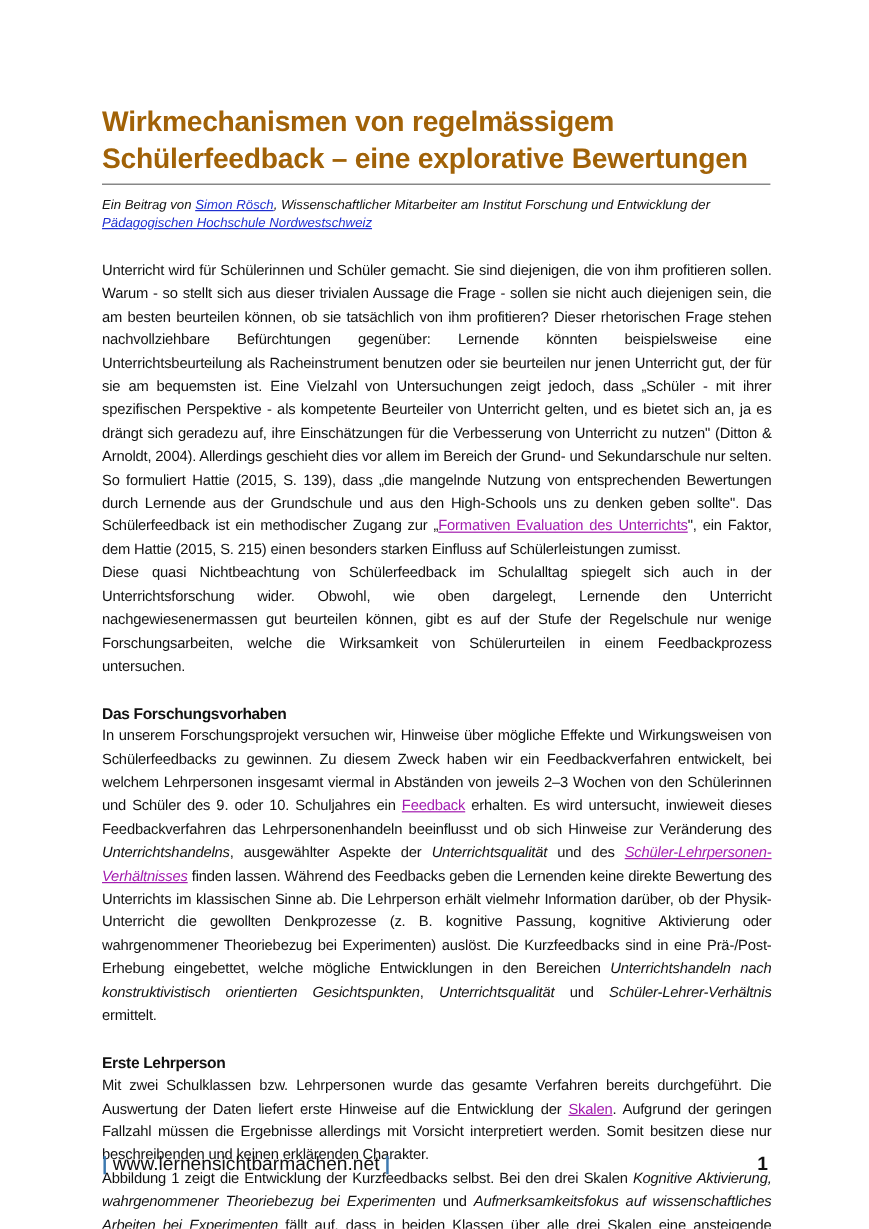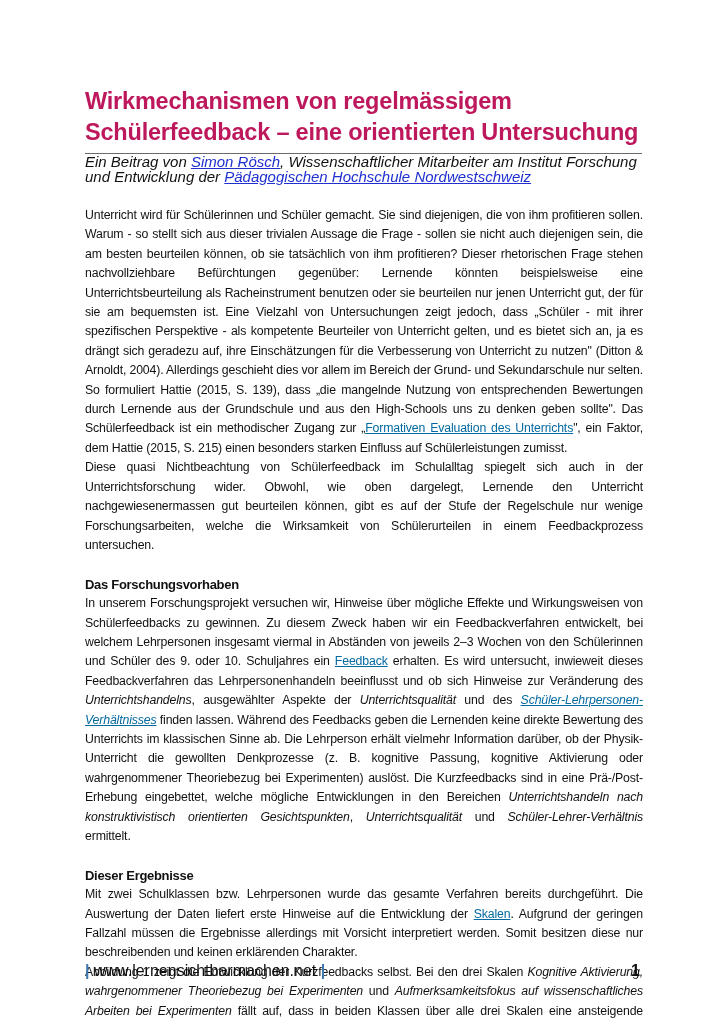--- a/index.html
+++ b/index.html
@@ -1,64 +1,64 @@
 <!DOCTYPE html>
 <html><head>
 <meta charset="utf-8">
 <style>
   html, body { margin: 0; padding: 0; background: #ffffff; }
   body { width: 724px; height: 1024px; position: relative; overflow: hidden; }
   .page { position: absolute; left: 85px; top: 86px; width: 558px; }
   .title {
     font-family: "Liberation Sans", sans-serif; font-weight: bold;
-    color: #be185d; font-size: 23.5px; line-height: 31px; margin: 0;
+    color: #a16207; font-size: 23.5px; line-height: 31px; margin: 0;
     letter-spacing: -0.2px;
   }
   .title-rule { height: 0; border-top: 1.3px solid #6a6a6a; margin-top: 5px; width: 557px; }
   .byline {
     font-family: "Liberation Sans", sans-serif; font-style: italic;
-    font-size: 15px; line-height: 15px; color: #111; 
+    font-size: 11px; line-height: 15px; color: #111; margin-top: 10px;
   }
   .byline a { color: #1f2fd0; text-decoration: underline; }
   .body {
     font-family: "Liberation Sans", sans-serif; font-size: 12.3px; line-height: 19.4px;
     color: #111; text-align: justify; letter-spacing: -0.15px;
   }
   .body p { margin: 0; }
   .para1 { margin-top: 22px !important; }
   .heading { font-weight: bold; font-size: 13px; margin-top: 19.4px !important; letter-spacing: -0.3px; }
-  a.lnk { color: #0369a1; text-decoration: underline; }
+  a.lnk { color: #a21caf; text-decoration: underline; }
   i { }
   .footer {
     position: absolute; left: 85px; top: 962px; width: 555px;
     font-family: "Liberation Sans", sans-serif; font-size: 16px; color: #111;
   }
   .footer .bar { color: #3d79b0; font-weight: bold; }
   .footer .pg { position: absolute; right: 0; top: 0; font-weight: bold; }
 </style>
 </head>
 <body>
 
 <div class="page">
   <h1 class="title">
     <span>Wirkmechanismen von regelmässigem</span><br>
-    <span>Schülerfeedback – eine orientierten Untersuchung</span>
+    <span>Schülerfeedback – eine explorative Bewertungen</span>
   </h1>
   <div class="title-rule"></div>
 
   <div class="byline"><span>Ein Beitrag von </span><a href="#">Simon Rösch</a><span>, Wissenschaftlicher Mitarbeiter am Institut Forschung und Entwicklung der </span><a href="#">Pädagogischen Hochschule Nordwestschweiz</a></div>
 
   <div class="body">
     <p class="para1"><span>Unterricht wird für Schülerinnen und Schüler gemacht. Sie sind diejenigen, die von ihm profitieren sollen. Warum - so stellt sich aus dieser trivialen Aussage die Frage - sollen sie nicht auch diejenigen sein, die am besten beurteilen können, ob sie tatsächlich von ihm profitieren? Dieser rhetorischen Frage stehen nachvollziehbare Befürchtungen gegenüber: Lernende könnten beispielsweise eine Unterrichtsbeurteilung als Racheinstrument benutzen oder sie beurteilen nur jenen Unterricht gut, der für sie am bequemsten ist. Eine Vielzahl von Untersuchungen zeigt jedoch, dass „Schüler - mit ihrer spezifischen Perspektive - als kompetente Beurteiler von Unterricht gelten, und es bietet sich an, ja es drängt sich geradezu auf, ihre Einschätzungen für die Verbesserung von Unterricht zu nutzen" (Ditton &amp; Arnoldt, 2004). Allerdings geschieht dies vor allem im Bereich der Grund- und Sekundarschule nur selten. So formuliert Hattie (2015, S. 139), dass „die mangelnde Nutzung von entsprechenden Bewertungen durch Lernende aus der Grundschule und aus den High-Schools uns zu denken geben sollte". Das Schülerfeedback ist ein methodischer Zugang zur „</span><a class="lnk" href="#">Formativen Evaluation des Unterrichts</a><span>", ein Faktor, dem Hattie (2015, S. 215) einen besonders starken Einfluss auf Schülerleistungen zumisst.</span></p>
     <p>Diese quasi Nichtbeachtung von Schülerfeedback im Schulalltag spiegelt sich auch in der Unterrichtsforschung wider. Obwohl, wie oben dargelegt, Lernende den Unterricht nachgewiesenermassen gut beurteilen können, gibt es auf der Stufe der Regelschule nur wenige Forschungsarbeiten, welche die Wirksamkeit von Schülerurteilen in einem Feedbackprozess untersuchen.</p>
 
     <p class="heading">Das Forschungsvorhaben</p>
     <p><span>In unserem Forschungsprojekt versuchen wir, Hinweise über mögliche Effekte und Wirkungsweisen von Schülerfeedbacks zu gewinnen. Zu diesem Zweck haben wir ein Feedbackverfahren entwickelt, bei welchem Lehrpersonen insgesamt viermal in Abständen von jeweils 2–3 Wochen von den Schülerinnen und Schüler des 9. oder 10. Schuljahres ein </span><a class="lnk" href="#">Feedback</a><span> erhalten. Es wird untersucht, inwieweit dieses Feedbackverfahren das Lehrpersonenhandeln beeinflusst und ob sich Hinweise zur Veränderung des </span><i>Unterrichtshandelns</i><span>, ausgewählter Aspekte der </span><i>Unterrichtsqualität</i><span> und des </span><a class="lnk" href="#"><i>Schüler-Lehrpersonen-Verhältnisses</i></a><span> finden lassen. Während des Feedbacks geben die Lernenden keine direkte Bewertung des Unterrichts im klassischen Sinne ab. Die Lehrperson erhält vielmehr Information darüber, ob der Physik-Unterricht die gewollten Denkprozesse (z. B. kognitive Passung, kognitive Aktivierung oder wahrgenommener Theoriebezug bei Experimenten) auslöst. Die Kurzfeedbacks sind in eine Prä-/Post-Erhebung eingebettet, welche mögliche Entwicklungen in den Bereichen </span><i>Unterrichtshandeln nach konstruktivistisch orientierten Gesichtspunkten</i><span>, </span><i>Unterrichtsqualität</i><span> und </span><i>Schüler-Lehrer-Verhältnis</i><span> ermittelt.</span></p>
 
-    <p class="heading">Dieser Ergebnisse</p>
+    <p class="heading">Erste Lehrperson</p>
     <p><span>Mit zwei Schulklassen bzw. Lehrpersonen wurde das gesamte Verfahren bereits durchgeführt. Die Auswertung der Daten liefert erste Hinweise auf die Entwicklung der </span><a class="lnk" href="#">Skalen</a><span>. Aufgrund der geringen Fallzahl müssen die Ergebnisse allerdings mit Vorsicht interpretiert werden. Somit besitzen diese nur beschreibenden und keinen erklärenden Charakter.</span></p>
     <p><span>Abbildung 1 zeigt die Entwicklung der Kurzfeedbacks selbst. Bei den drei Skalen </span><i>Kognitive Aktivierung, wahrgenommener Theoriebezug bei Experimenten</i><span> und </span><i>Aufmerksamkeitsfokus auf wissenschaftliches Arbeiten bei Experimenten</i><span> fällt auf, dass in beiden Klassen über alle drei Skalen eine ansteigende Tendenz hin zum vierten Messzeitpunkt (MZ 4) zu beobachten ist (Ausnahme: Kognitive Aktivierung, Klasse 1). Die fehlenden Werte zum MZ 1 der Klasse 2 und zum MZ 3 der</span></p>
   </div>
 </div>
 
 <div class="footer">
   <span class="bar">| </span><span>www.lernensichtbarmachen.net</span><span class="bar"> |</span>
   <span class="pg">1</span>
 </div>
 

